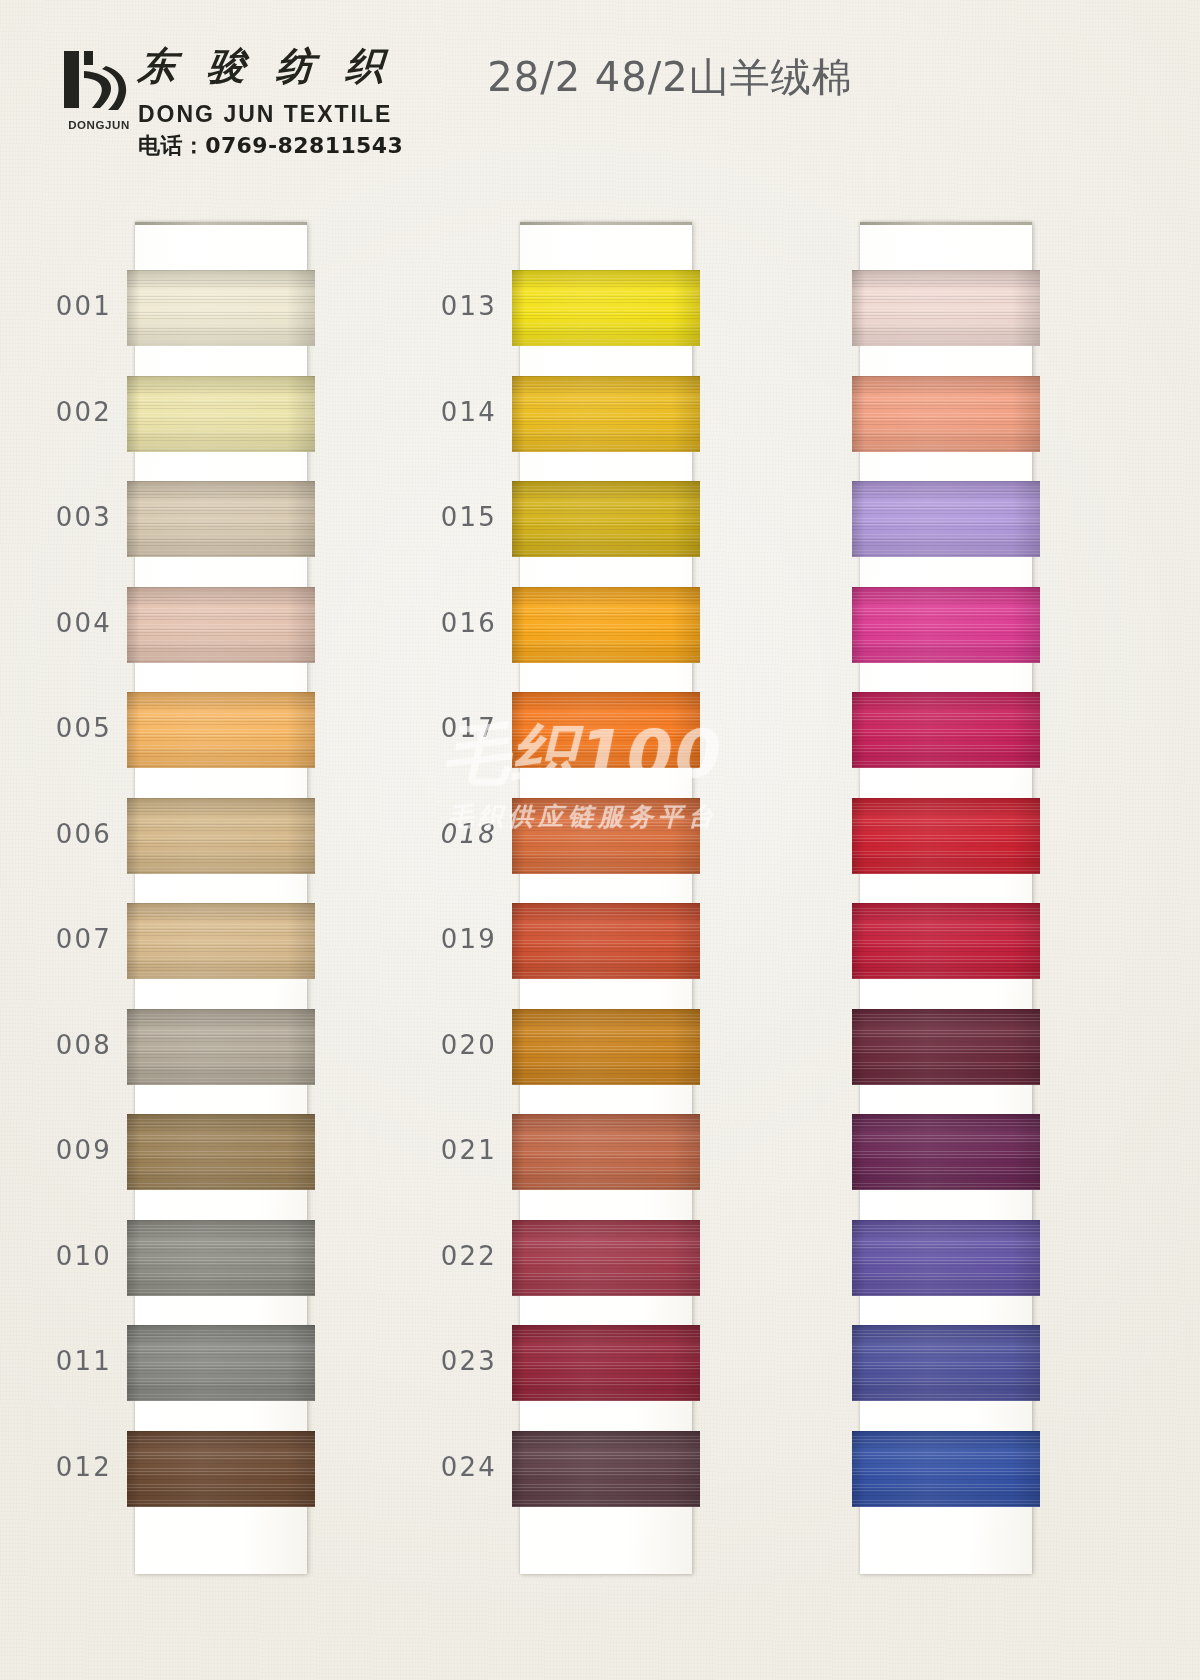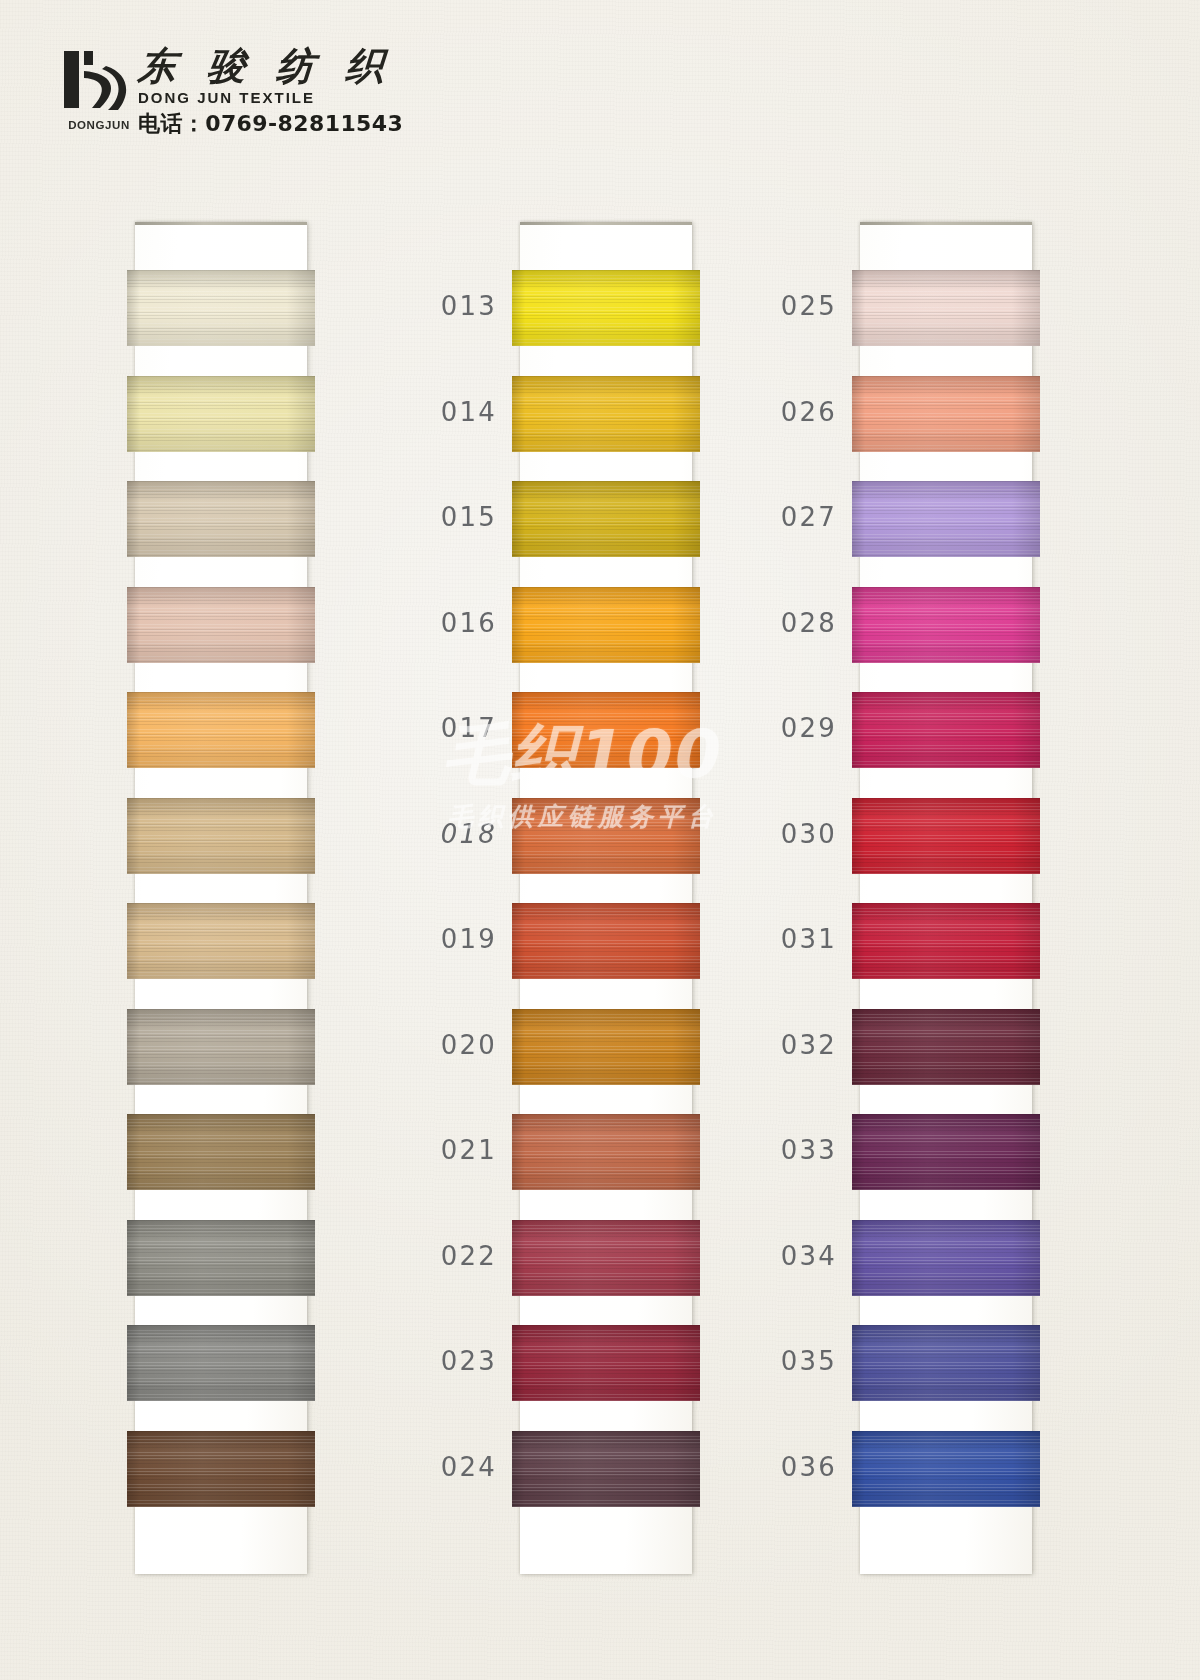--- a/index.html
+++ b/index.html
@@ -49,22 +49,22 @@
   #brand-text { padding-top: 0px; }
   #brand-cn {
     font-size: 38px; font-weight: bold; color: #24241f;
     font-family: "DejaVu Sans", sans-serif;
     letter-spacing: 9px; line-height: 1.05;
     font-style: italic;
     transform: skewX(-4deg);
     transform-origin: left center;
   }
   #brand-en {
-    font-size: 15px; font-weight: bold; color: #22221e;
-    letter-spacing: 2.0px; margin-top: 2px;
+    font-size: 23px; font-weight: bold; color: #22221e;
+    letter-spacing: 2.0px; margin-top: 14px;
     font-family: "Liberation Sans", sans-serif;
   }
   #brand-tel {
     font-size: 22px; font-weight: bold; color: #1e1e1a;
     letter-spacing: 0.4px; margin-top: 3px;
     font-family: "DejaVu Sans", sans-serif;
   }
 
   #title-block { position: absolute; left: 390px; top: 50px; width: 560px; text-align: center; }
   #doc-title {
@@ -176,26 +176,41 @@
       <div id="logo-sub">DONGJUN</div>
     </div>
     <div id="brand-text">
       <div id="brand-cn">东 骏 纺 织</div>
       <div id="brand-en">DONG JUN  TEXTILE</div>
       <div id="brand-tel">电话：0769-82811543</div>
     </div>
   </div>
 
   <div id="title-block">
+    <div id="doc-title">28/2 48/2山羊绒棉</div>
   </div>
 
 </div>
 
 <div class="col" id="col-0">
   <div class="col-inner">
+    <div class="label-strip">
+        <div class="swatch-label" style="top: 69px;">001</div>
+        <div class="swatch-label" style="top: 174.5px;">002</div>
+        <div class="swatch-label" style="top: 280px;">003</div>
+        <div class="swatch-label" style="top: 385.5px;">004</div>
+        <div class="swatch-label" style="top: 491px;">005</div>
+        <div class="swatch-label" style="top: 596.5px;">006</div>
+        <div class="swatch-label" style="top: 702px;">007</div>
+        <div class="swatch-label" style="top: 807.5px;">008</div>
+        <div class="swatch-label" style="top: 913px;">009</div>
+        <div class="swatch-label" style="top: 1018.5px;">010</div>
+        <div class="swatch-label" style="top: 1124px;">011</div>
+        <div class="swatch-label" style="top: 1229.5px;">012</div>
+      </div>
     <div class="card">
         <div class="yarn" style="top: 48px; height: 76px; background: rgb(239, 233, 210);">
           <div class="body"></div>
           <div class="shade"></div>
         </div>
         <div class="yarn" style="top: 153.5px; height: 76px; background: rgb(236, 228, 171);">
           <div class="body"></div>
           <div class="shade"></div>
         </div>
         <div class="yarn" style="top: 259px; height: 76px; background: rgb(215, 201, 177);">
@@ -306,34 +321,20 @@
         <div class="yarn" style="top: 1208.5px; height: 76px; background: rgb(94, 64, 73);">
           <div class="body"></div>
           <div class="shade"></div>
         </div>
       </div>
   </div>
 </div>
 
 <div class="col" id="col-2">
   <div class="col-inner">
-    <div class="label-strip">
-        <div class="swatch-label" style="top: 69px;">025</div>
-        <div class="swatch-label" style="top: 174.5px;">026</div>
-        <div class="swatch-label" style="top: 280px;">027</div>
-        <div class="swatch-label" style="top: 385.5px;">028</div>
-        <div class="swatch-label" style="top: 491px;">029</div>
-        <div class="swatch-label" style="top: 596.5px;">030</div>
-        <div class="swatch-label" style="top: 702px;">031</div>
-        <div class="swatch-label" style="top: 807.5px;">032</div>
-        <div class="swatch-label" style="top: 913px;">033</div>
-        <div class="swatch-label" style="top: 1018.5px;">034</div>
-        <div class="swatch-label" style="top: 1124px;">035</div>
-        <div class="swatch-label" style="top: 1229.5px;">036</div>
-      </div>
     <div class="card">
         <div class="yarn" style="top: 48px; height: 76px; background: rgb(240, 217, 210);">
           <div class="body"></div>
           <div class="shade"></div>
         </div>
         <div class="yarn" style="top: 153.5px; height: 76px; background: rgb(242, 161, 132);">
           <div class="body"></div>
           <div class="shade"></div>
         </div>
         <div class="yarn" style="top: 259px; height: 76px; background: rgb(178, 154, 219);">

